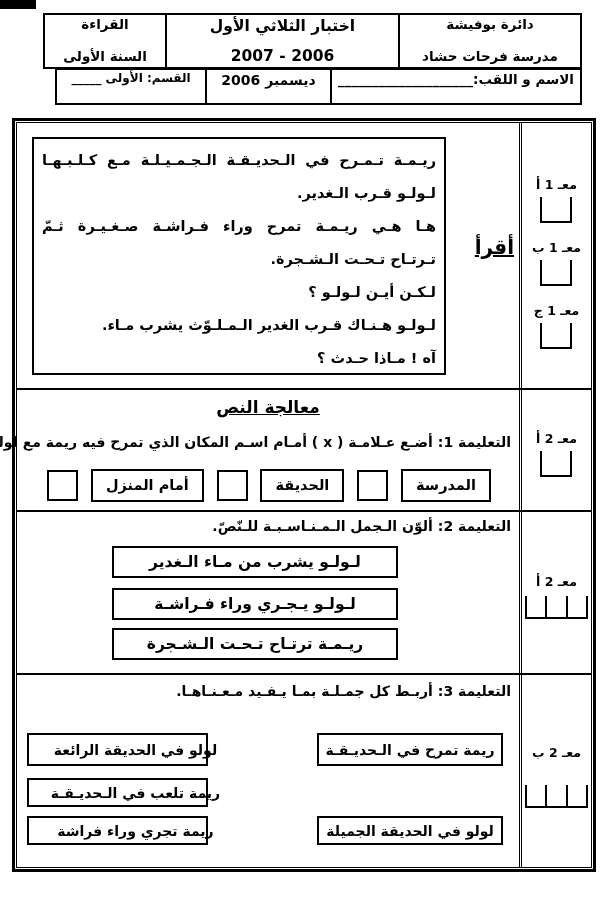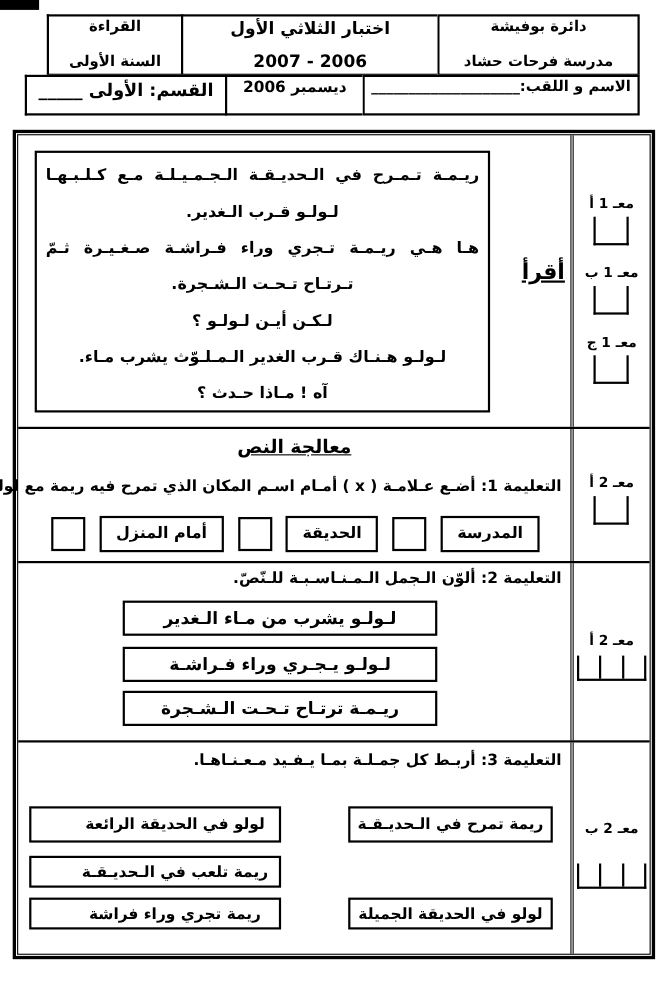--- a/index.html
+++ b/index.html
@@ -22,21 +22,21 @@
     border:2px solid #000; background:#fff;
     display:flex; flex-direction:column; justify-content:space-between; align-items:center;
     text-align:center; line-height:1.45;
   }
   .hcell + .hcell { border-right:none; }
   #cell-school { width:184px; font-size:13.5px; }
   #cell-exam   { width:233px; font-size:15.5px; }
   #cell-subject{ width:122px; font-size:13.5px; }
   #cell-name   { width:252px; font-size:13.5px; align-items:flex-start; padding-right:6px; flex-direction:row; justify-content:flex-start; }
   #cell-date   { width:125px; font-size:14px; }
-  #cell-class  { width:182px; font-size:16px; }
+  #cell-class  { width:150px; font-size:12px; }
   .blank { letter-spacing:0; }
 
   
   #sheet {
     position:absolute; top:118px; right:13px;
     width:584px; height:754px;
     border:3px solid #000; padding:1px; background:#fff;
   }
   #sheet-inner { width:100%; height:100%; border:1px solid #000; display:flex; flex-direction:column; }
   .section { display:flex; flex:none; }
@@ -57,21 +57,21 @@
     display:flex;
   }
   .score-cell { flex:1; }
   .score-cell + .score-cell { border-right:2px solid #000; }
 
   
   #passage {
     position:absolute; top:14px; left:15px; width:414px; height:238px;
     border:2px solid #000; padding:5px 8px 16px 8px; overflow:hidden;
   }
-  .pline { font-size:14.5px; line-height:33px; white-space:nowrap; text-align:center; }
+  .pline { font-size:14.5px; line-height:33px; white-space:nowrap; text-align:right; }
   .pline.just { text-align:justify; text-align-last:justify; white-space:normal; }
   #aqraa { position:absolute; right:5px; top:112px; font-size:20px; text-decoration:underline; }
 
   
   .instr { position:absolute; right:8px; font-size:14px; white-space:nowrap; }
   .ulabel { margin-left:5px; }
 
   
   #mtitle { position:absolute; top:7px; width:100%; text-align:center; font-size:17px; }
   #mtitle span { text-decoration:underline; }
@@ -97,21 +97,21 @@
   #sent1 { top:34px; } #sent2 { top:76px; } #sent3 { top:116px; }
 
   
   #t3line { top:8px; }
   .mbox {
     position:absolute; border:2px solid #000; background:#fff;
     display:flex; align-items:center; justify-content:center;
     font-size:14px; white-space:nowrap;
   }
   .mr { right:16px; width:186px; }
-  .ml { left:10px;  width:229px;padding-left:36px; }
+  .ml { left:10px;  width:181px;padding-left:36px; }
   .mrow1 { top:58px; height:33px; } .mrow2 { top:103px; height:29px; } .mrow3 { top:141px; height:29px; }
 </style>
 </head>
 <body>
 
 <div class="artifact"></div>
 
 <div class="hrow" id="hrow1">
   <div class="hcell" id="cell-school">
     <div>دائرة بوفيشة</div>
@@ -153,21 +153,21 @@
         <div class="score-label" style="top:117px">معـ 1 ب</div>
         <div class="score-box" style="top:137px"></div>
         <div class="score-label" style="top:180px">معـ 1 ج</div>
         <div class="score-box" style="top:200px"></div>
       </div>
       <div class="sec-content">
         <div id="aqraa">أقرأ</div>
         <div id="passage">
           <div class="pline just">ريـمـة تـمـرح في الـحديـقـة الـجـمـيـلـة مـع كـلـبـهـا</div>
           <div class="pline">لـولـو قـرب الـغدير.</div>
-          <div class="pline just">هـا هـي ريـمـة تـجري  وراء فـراشـة  صـغـيـرة ثـمّ</div>
+          <div class="pline just">هـا هـي ريـمـة تمرح  وراء فـراشـة  صـغـيـرة ثـمّ</div>
           <div class="pline">تـرتـاح تـحـت الـشـجرة.</div>
           <div class="pline">لـكـن أيـن لـولـو ؟</div>
           <div class="pline">لـولـو هـنـاك قـرب الغدير الـمـلـوّث يشرب مـاء.</div>
           <div class="pline">آه ! مـاذا حـدث ؟</div>
         </div>
       </div>
     </div>
 
     <div class="section" id="sec2">
       <div class="score-col">

